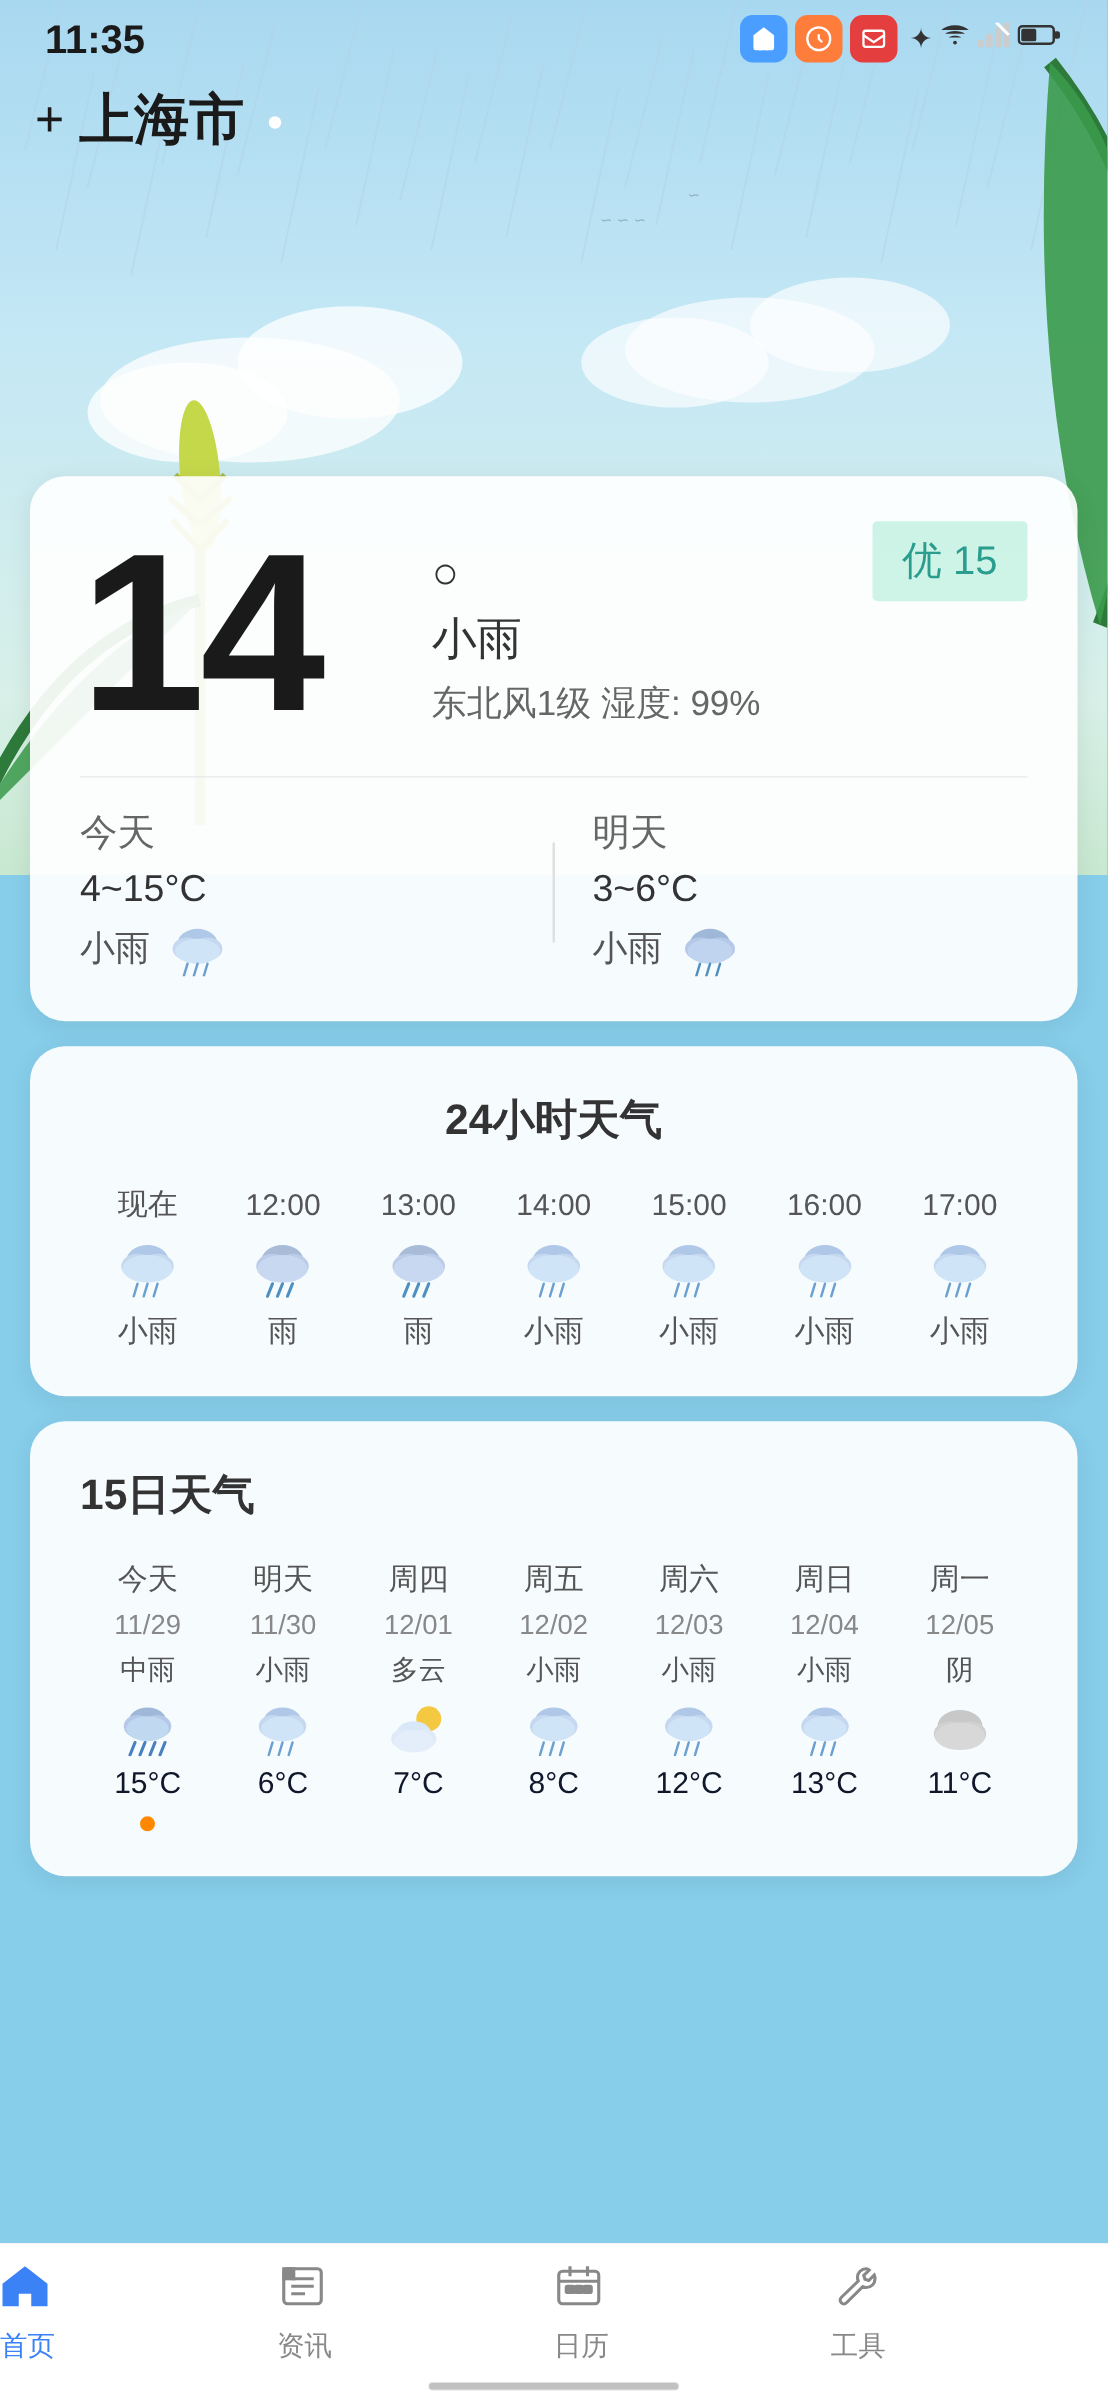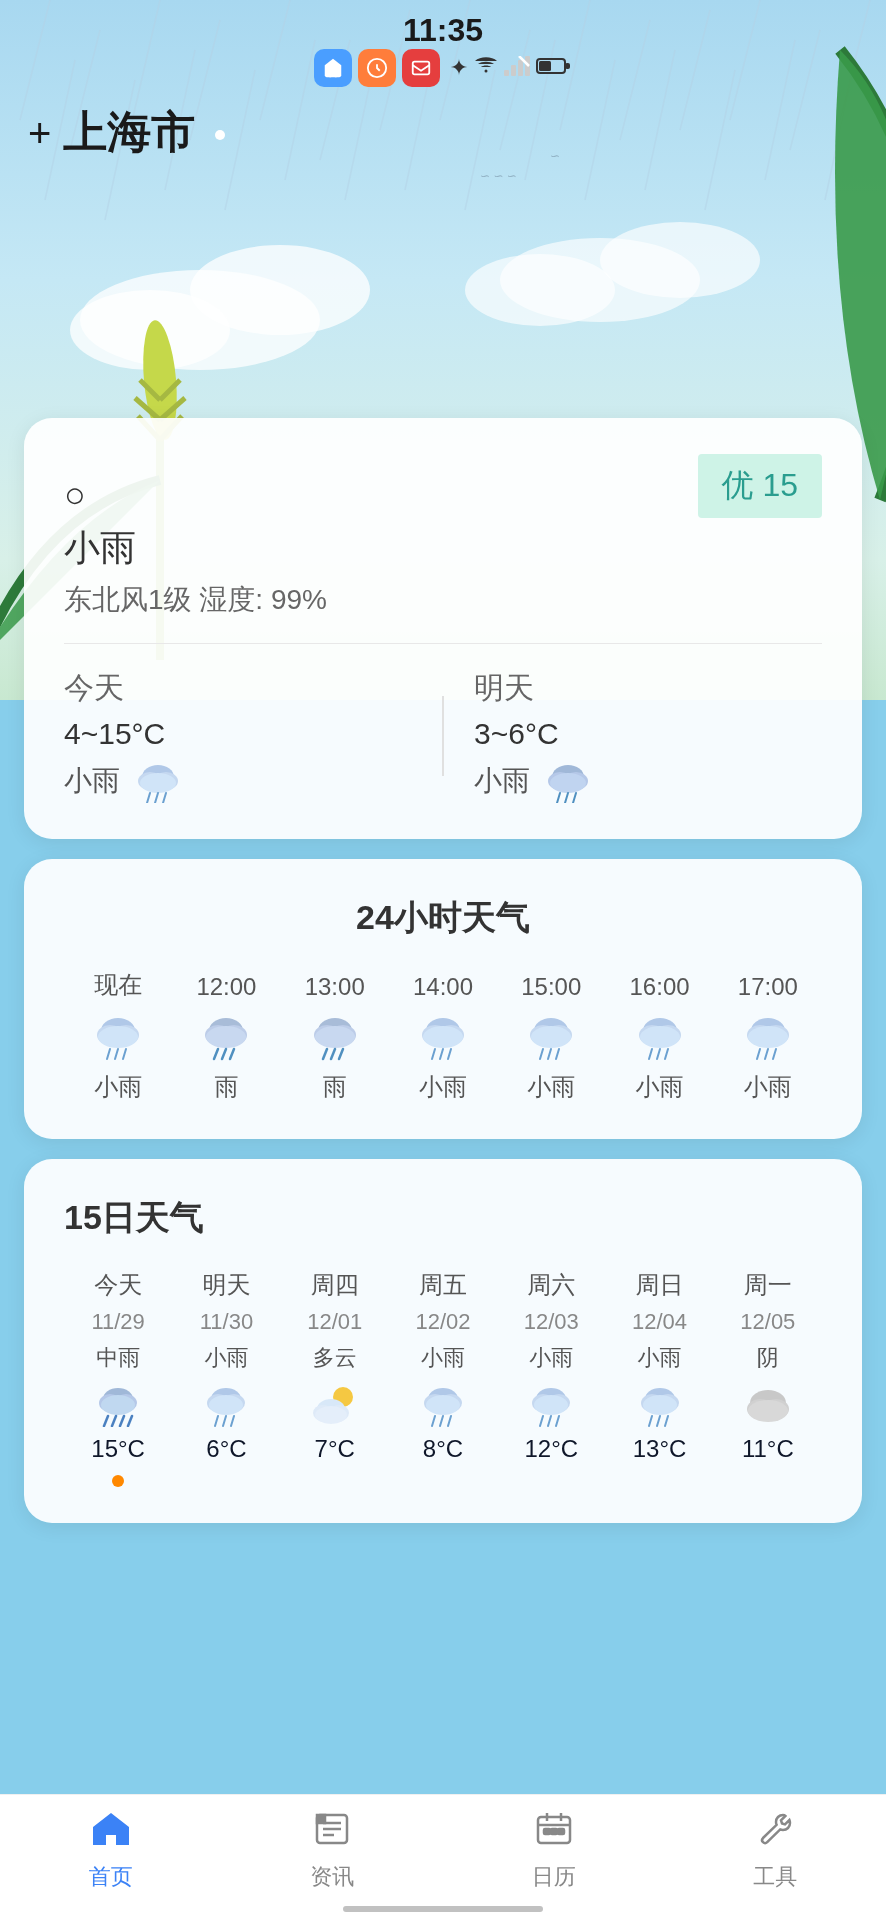--- a/index.html
+++ b/index.html
@@ -14,21 +14,20 @@
     }
 
     
     .status-bar {
       display: flex;
       justify-content: space-between;
       align-items: center;
       padding: 12px 36px 8px;
       position: relative;
       z-index: 10;
-      flex-direction: column;
     }
     .status-time {
       font-size: 32px;
       font-weight: 600;
       color: #1a1a1a;
     }
     .notification-icons {
       display: flex;
       align-items: center;
       gap: 6px;
@@ -270,21 +269,21 @@
       display: flex;
       justify-content: space-around;
       align-items: center;
       padding: 16px 0 28px;
       border-top: 1px solid #f0f0f0;
       z-index: 100;
     }
     .nav-item {
       display: flex;
       flex-direction: column;
-      align-items: center;
+      align-items: flex-start;
       gap: 6px;
       flex: 1;
     }
     .nav-icon {
       font-size: 36px;
     }
     .nav-label {
       font-size: 22px;
     }
     .nav-active .nav-label { color: #3b82f6; }
@@ -436,20 +435,21 @@
 <div class="header" style="position:relative;z-index:10;">
   <span class="header-plus">+</span>
   <span class="header-city">上海市</span>
   <span class="header-dot"></span>
 </div>
 
 <div class="main-content">
 
   <div class="card current-weather">
     <div class="current-main">
+      <div class="temp-display">14</div>
       <div class="weather-detail">
         <span class="weather-circle">○</span>
         <span class="weather-desc">小雨</span>
         <span class="weather-wind">东北风1级   湿度: 99%</span>
       </div>
       <div class="aqi-badge">
         <span>优</span>
         <span>15</span>
       </div>
     </div>

